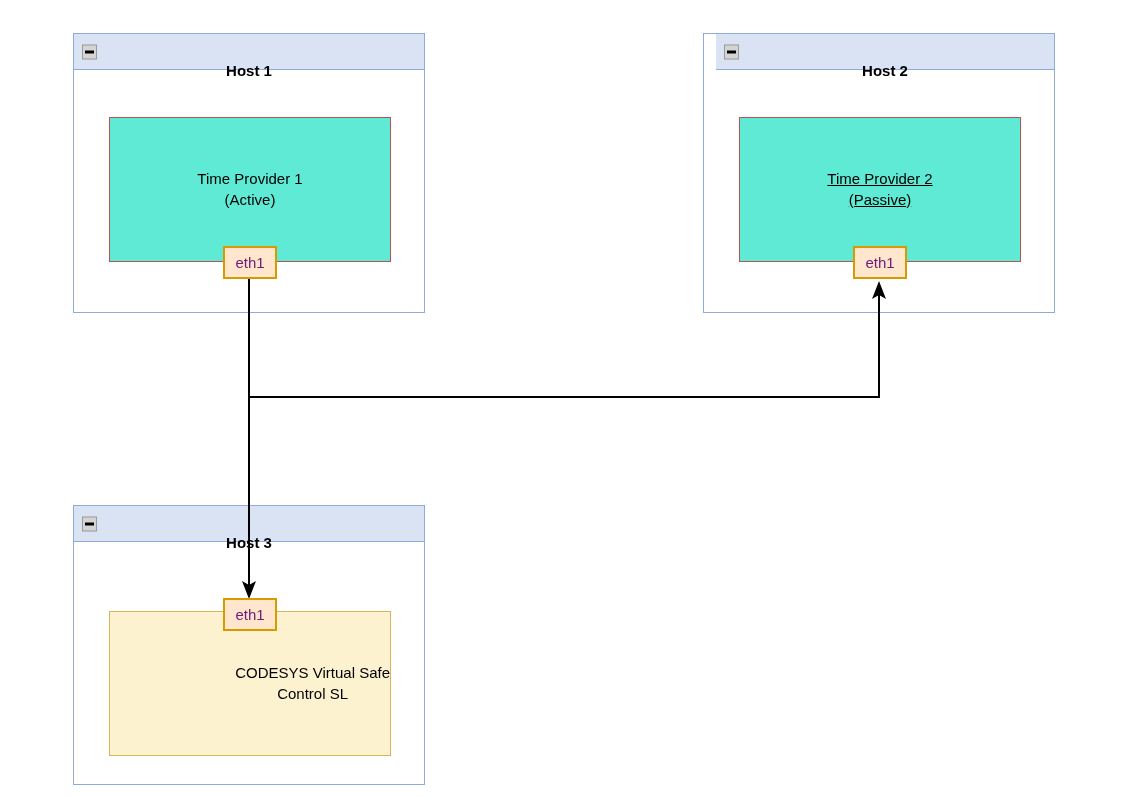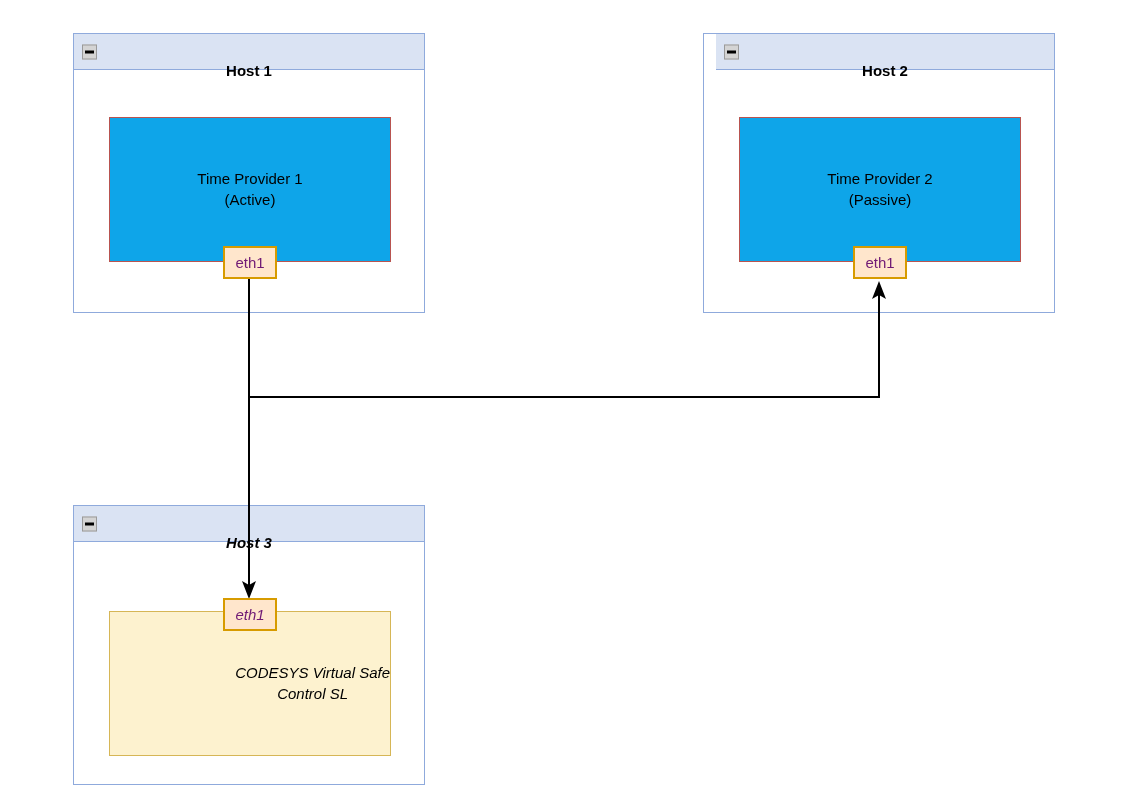--- a/index.html
+++ b/index.html
@@ -74,21 +74,21 @@
     box-sizing: border-box;
     display: flex;
     align-items: center;
     justify-content: center;
     text-align: center;
     font-size: 15px;
     color: #000000;
     line-height: 1.35;
   }
   .component.pink {
-    background: #0ea5e9;
+    background: #5eead4;
     border: 1px solid #b85450;
   }
   .component.yellow {
     background: #fdf2cf;
     border: 1px solid #d6b656;
     justify-content: flex-end;
   }
   .component .label {
     white-space: pre-line;
   }
@@ -157,30 +157,30 @@
     </div>
   </div>
 
   <div class="host" style="left:703px; top:33px; width:352px; height:280px;padding-left:12px;">
     <div class="host-header">
       <span class="collapse-icon">
         <span class="bar"></span>
       </span>
       <span class="host-title">Host 2</span>
     </div>
-    <div class="component pink" style="left:35px; top:83px; width:282px; height:145px;">
+    <div class="component pink" style="left:35px; top:83px; width:282px; height:145px;text-decoration:underline;">
       <span class="label">Time Provider 2
 (Passive)</span>
     </div>
     <div class="iface" style="left:149px; top:212px; width:54px; height:33px;">
       <span>eth1</span>
     </div>
   </div>
 
-  <div class="host" style="left:73px; top:505px; width:352px; height:280px;font-style:italic;">
+  <div class="host" style="left:73px; top:505px; width:352px; height:280px;">
     <div class="host-header">
       <span class="collapse-icon">
         <span class="bar"></span>
       </span>
       <span class="host-title">Host 3</span>
     </div>
     <div class="component yellow" style="left:35px; top:105px; width:282px; height:145px;">
       <span class="label">CODESYS Virtual Safe
 Control SL</span>
     </div>

